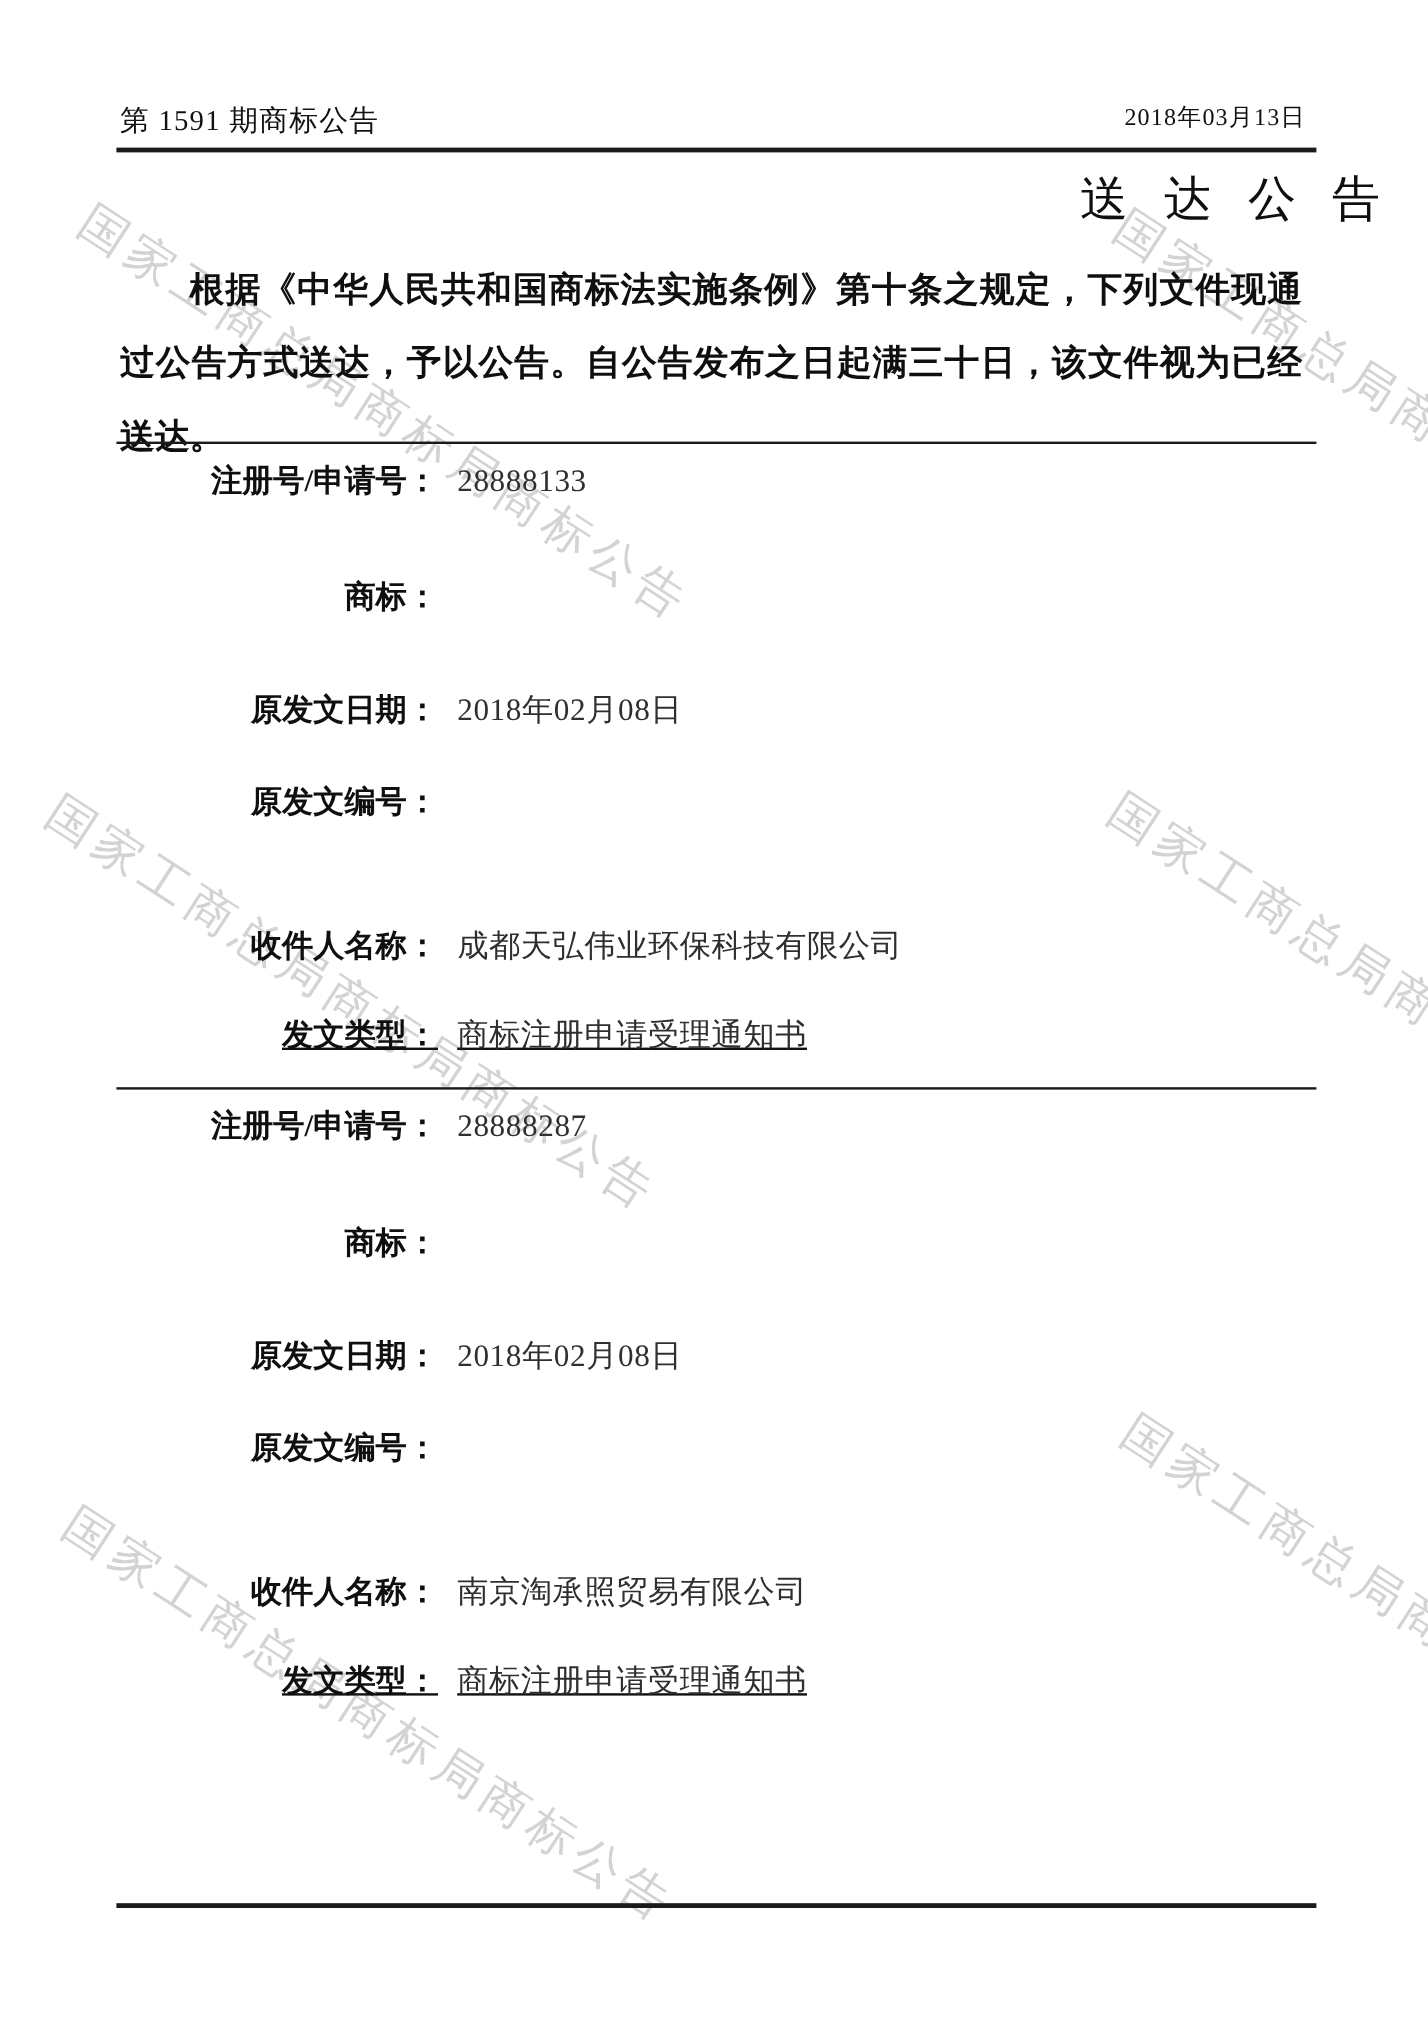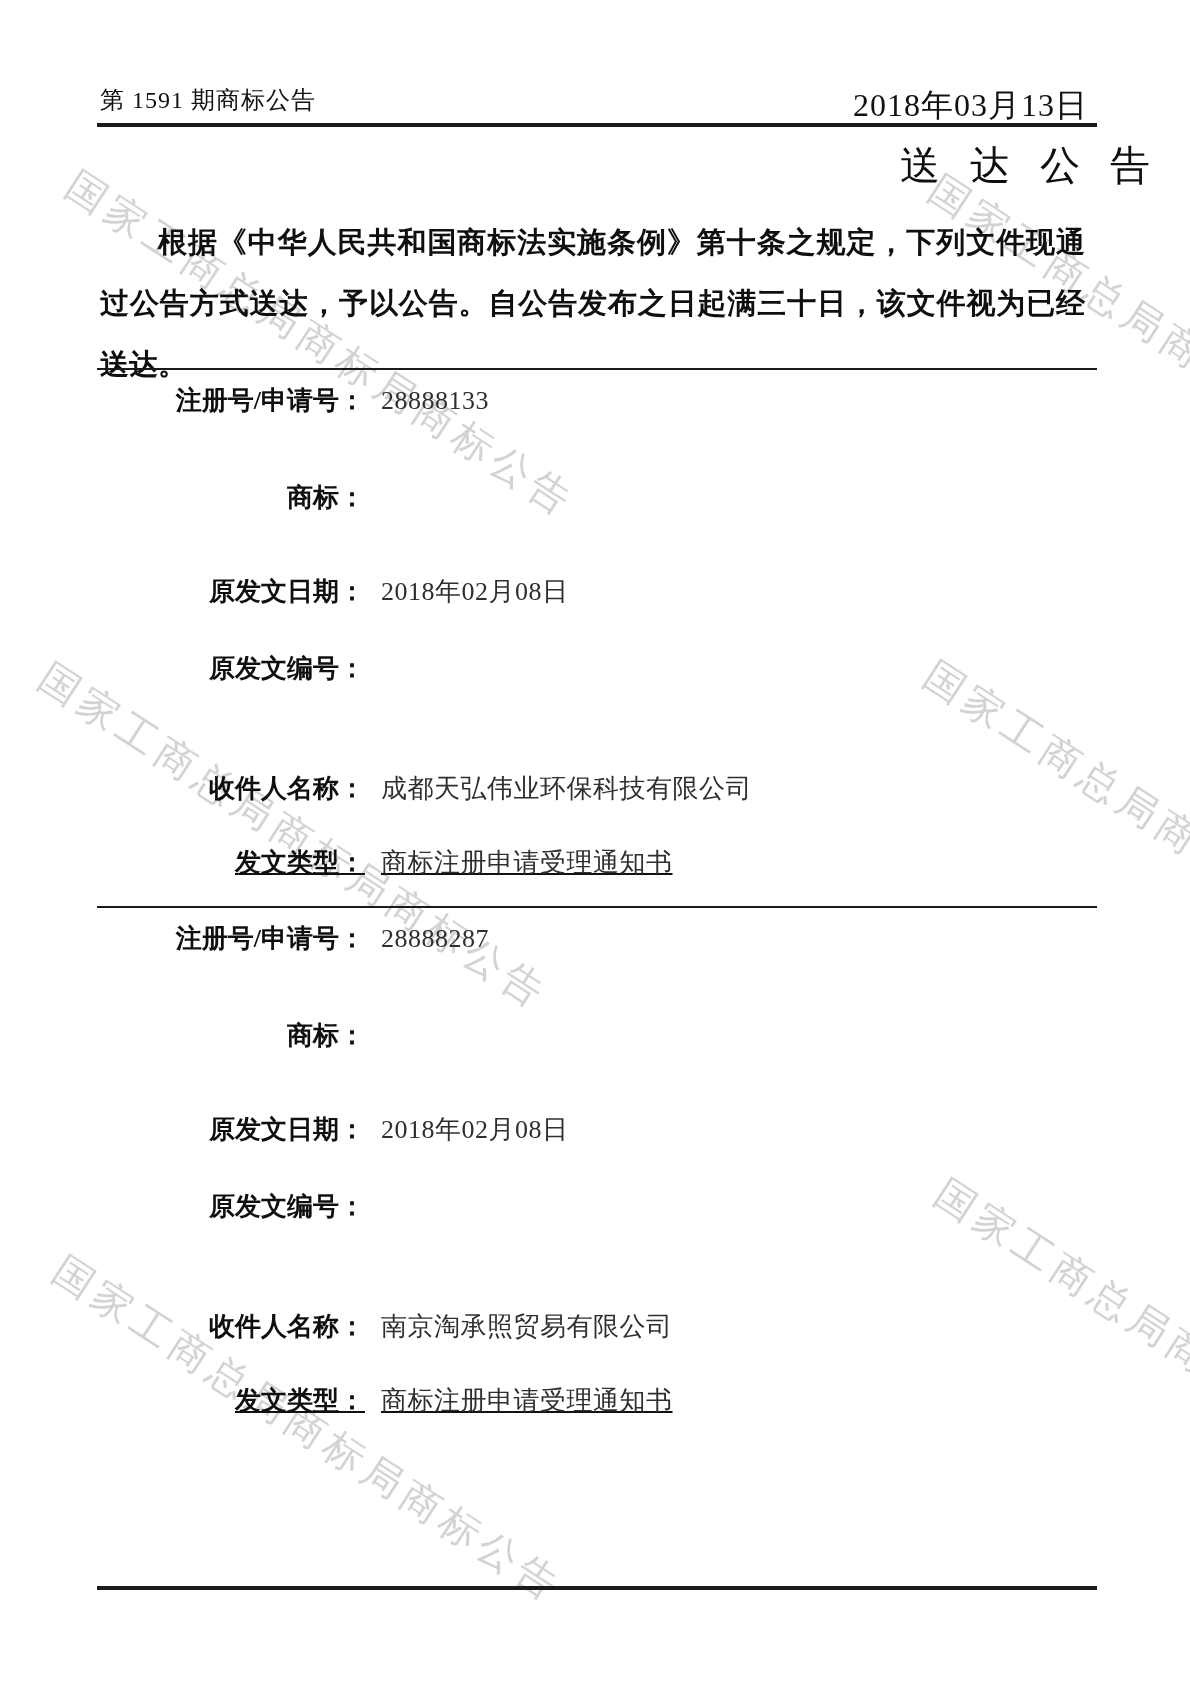--- a/index.html
+++ b/index.html
@@ -46,21 +46,21 @@
     position: absolute;
     left: 100px;
     top: 84px;
     font-size: 24px;
     letter-spacing: 1px;
   }
   .header-right {
     position: absolute;
     right: 102px;
     top: 84px;
-    font-size: 32px;
+    font-size: 20px;
     letter-spacing: 1px;
   }
 
   .rule {
     position: absolute;
     left: 97px;
     width: 1000px;
     background: #1a1a1a;
   }
   .rule-top    { top: 123px;  height: 4px; }

